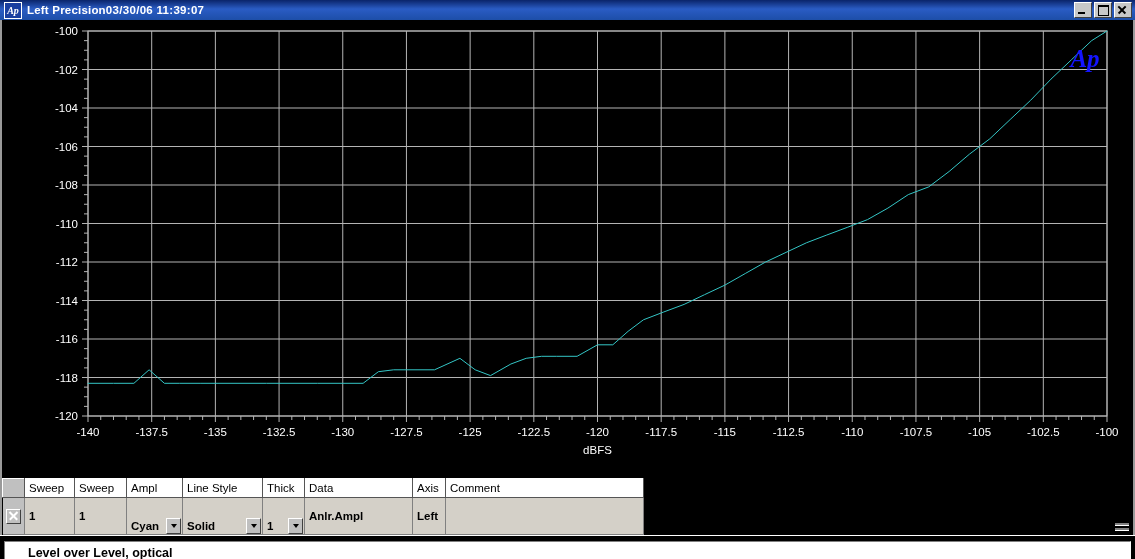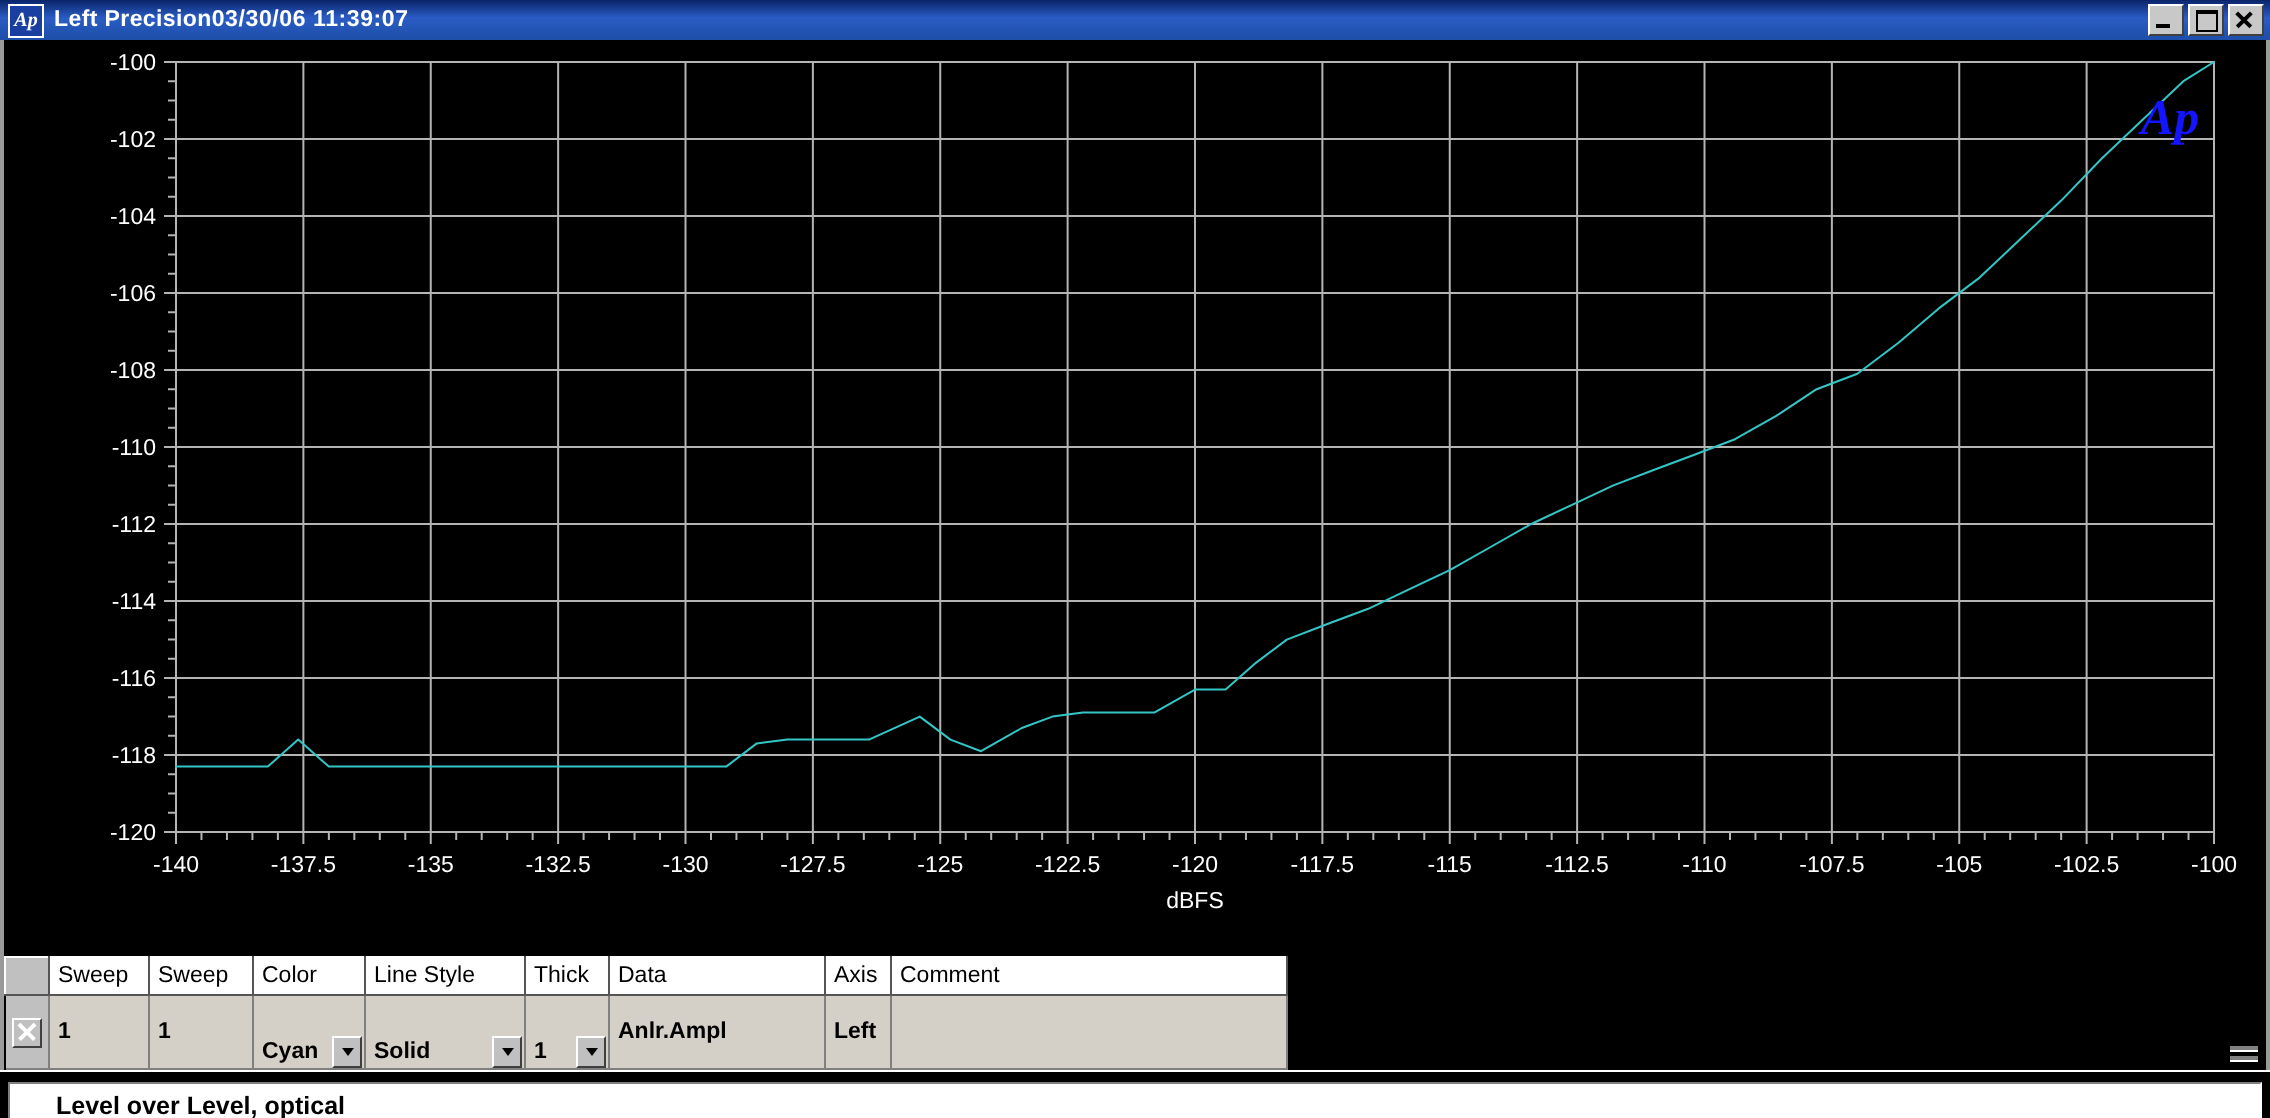--- a/index.html
+++ b/index.html
@@ -298,21 +298,21 @@
           <col style="width:108px">
           <col style="width:33px">
         <col style="width:198px">
           <col style="width:486px">
       </colgroup>
       <tbody>
           <tr class="hdr">
         <td class="corner"></td>
         <td>Sweep</td>
         <td>Sweep</td>
-        <td>Color</td>
+        <td>Ampl</td>
         <td>Line Style</td>
         <td>Thick</td>
         <td>Data</td>
         <td>Axis</td>
         <td>Comment</td>
         <td class="empty"></td>
       </tr>
       <tr class="row">
         <td class="xcell">
               <div class="xbox"></div>

